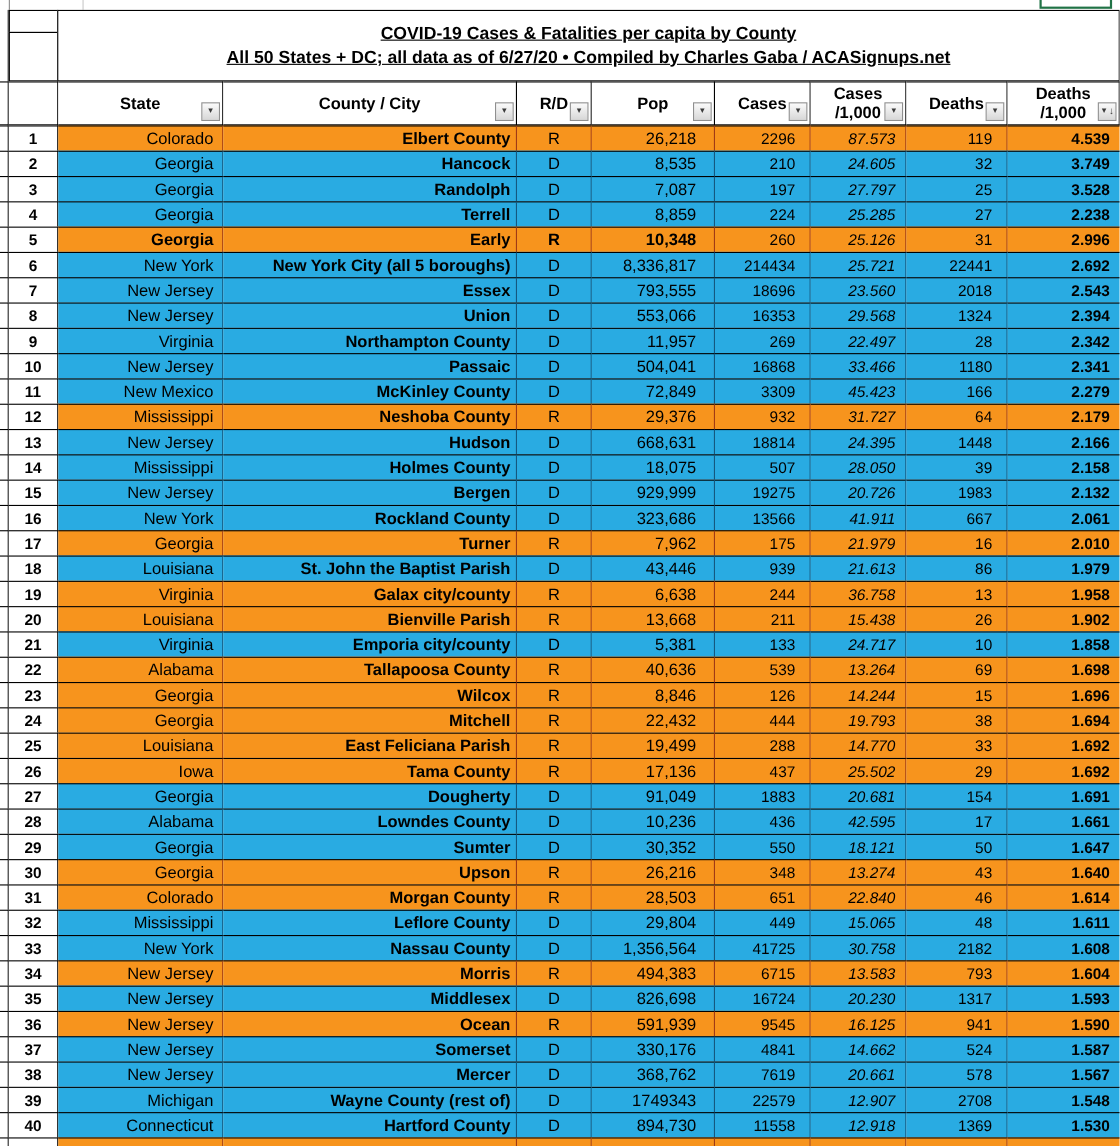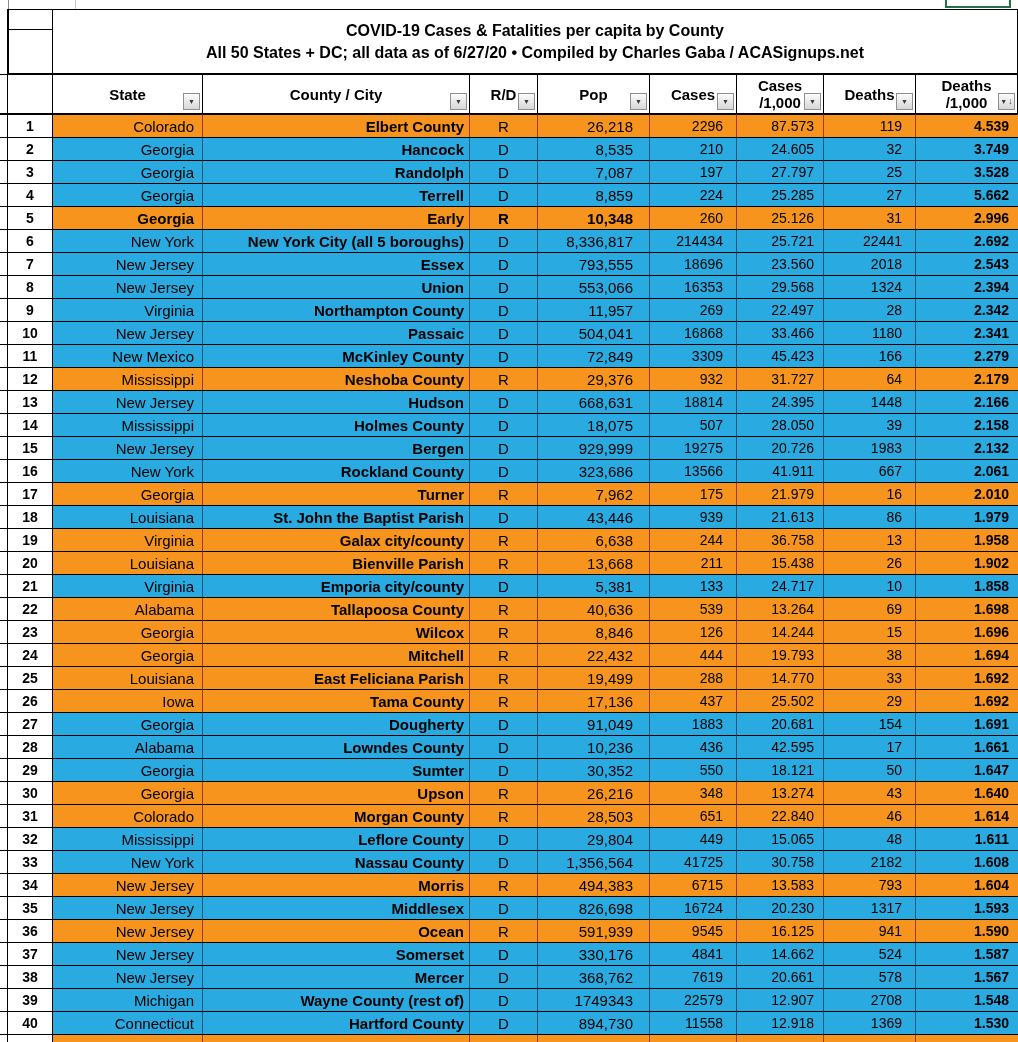--- a/index.html
+++ b/index.html
@@ -14,21 +14,21 @@
   .selcell{position:absolute;left:945px;top:-5px;width:66px;height:13px;background:#fff;
            border:2px solid var(--green);box-sizing:border-box;}
   
   .titlerow{position:absolute;left:0;top:9px;width:1018px;height:65px;}
   .lstrip-t{position:absolute;left:0;top:0;width:8px;height:65px;border-right:1px solid #000;box-sizing:border-box;background:#fff;}
   .rn-a{position:absolute;left:8px;top:0;width:45px;height:21px;border:1px solid #000;box-sizing:border-box;background:#fff;}
   .rn-b{position:absolute;left:8px;top:20px;width:45px;height:45px;border:1px solid #000;box-sizing:border-box;background:#fff;}
   .titlecell{
     position:absolute;left:52px;top:0;width:966px;height:65px;border:1px solid #000;box-sizing:border-box;
     background:#fff;display:flex;flex-direction:column;justify-content:center;align-items:center;gap:4px;
-    font-weight:bold;font-size:16px;line-height:18px;text-align:center;
+    font-weight:bold;font-size:16px;line-height:18px;text-align:center;text-decoration:underline;
   }
   
   .headerrow{
     position:absolute;left:0;top:74px;width:806px;height:40px;display:grid;
     grid-template-columns:8px 45px 150px 267px 68px 112px 87px 87px 92px 102px;
   }
   .h{
     position:relative;box-sizing:border-box;background:#fff;
     border-top:1px solid #000;border-bottom:1px solid #000;border-right:1px solid #000;
     display:flex;align-items:center;justify-content:center;
@@ -53,21 +53,21 @@
   .num{background:#fff;border-right:1px solid #000;justify-content:center;font-weight:bold;font-size:14px;}
   .data{border-right:1px solid transparent;}
   .row-R.data{background:var(--orange);border-right-color:var(--orange-b);}
   .row-D.data{background:var(--blue);border-right-color:var(--blue-b);}
   .state{justify-content:flex-end;padding-right:8px;text-align:center;}
   .county{justify-content:flex-end;padding-right:5px;font-weight:bold;}
   .rd{justify-content:center;}
   .pop{justify-content:flex-end;padding-right:16px;}
   .cases,.deaths,.cpk,.dpk{justify-content:flex-end;font-size:14px;align-items:flex-end;padding-bottom:3px;}
   .cases,.deaths{padding-right:13px;}
-  .cpk{padding-right:9px;}
+  .cpk{padding-right:9px;font-style:italic;}
   .dpk{padding-right:9px;border-right:none !important;font-weight:bold;}
   .bold{font-weight:bold;}
 </style>
 </head>
 <body>
 
 <div class="sheet">
 
   <div class="topstrip">
     <div class="vline dark" style="left:8px"></div>
@@ -133,21 +133,21 @@
       <div class="c data row-D dpk">3.528</div>
       <div class="c strip"></div>
       <div class="c num">4</div>
       <div class="c data row-D state">Georgia</div>
       <div class="c data row-D county">Terrell</div>
       <div class="c data row-D rd">D</div>
       <div class="c data row-D pop">8,859</div>
       <div class="c data row-D cases">224</div>
       <div class="c data row-D cpk">25.285</div>
       <div class="c data row-D deaths">27</div>
-      <div class="c data row-D dpk">5.662</div>
+      <div class="c data row-D dpk">2.238</div>
       <div class="c strip"></div>
       <div class="c num">5</div>
       <div class="c data row-R state bold">Georgia</div>
       <div class="c data row-R county bold">Early</div>
       <div class="c data row-R rd bold">R</div>
       <div class="c data row-R pop bold">10,348</div>
       <div class="c data row-R cases">260</div>
       <div class="c data row-R cpk">25.126</div>
       <div class="c data row-R deaths">31</div>
       <div class="c data row-R dpk">2.996</div>

